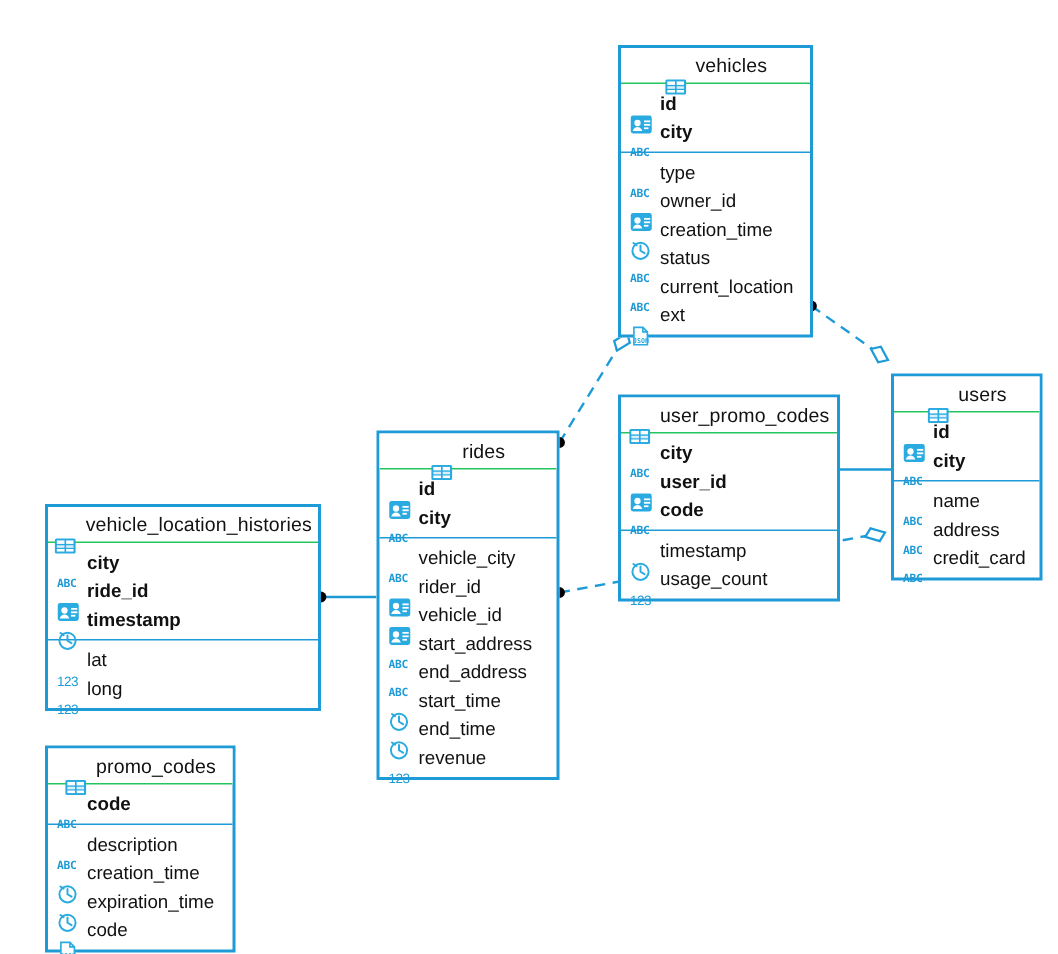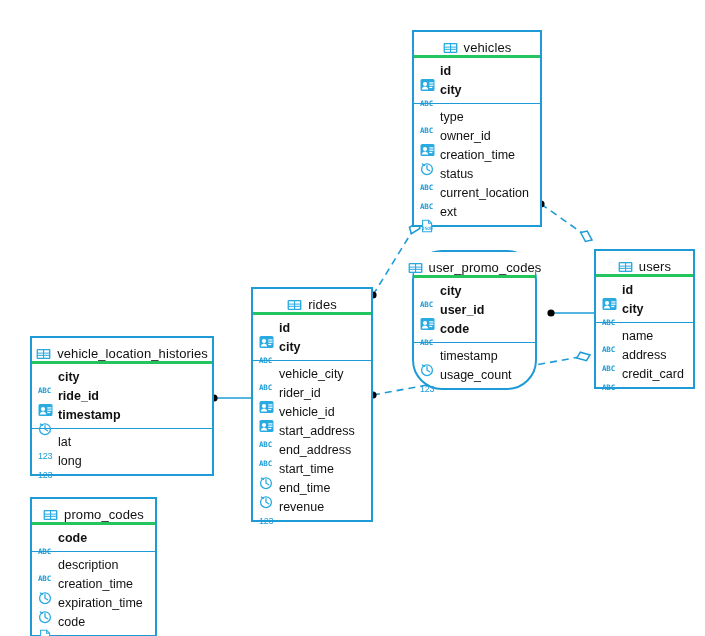--- a/index.html
+++ b/index.html
@@ -15,22 +15,22 @@
 
   .table-node{
     position:absolute;
     background:#ffffff;
     border:2px solid #1e9bd7;
     box-sizing:border-box;
     z-index:2;
   }
   .tbl-header{
     height:23px;
-    border-bottom:3px solid #22c55e;
-    display:flex;align-items:flex-end;justify-content:center;
+    border-bottom:1px solid #22c55e;
+    display:flex;align-items:center;justify-content:center;
     gap:6px;
     background:#ffffff;
   }
   .tbl-title{
     font-size:13px;
     color:#111111;
     letter-spacing:0.1px;
     white-space:nowrap;
   }
   .tbl-section{
@@ -192,21 +192,21 @@
             <svg width="15" height="14" viewBox="0 0 15 14">
               <path d="M2.6 1.2 h6.0 l3.0 3.0 v8.6 h-9.0 z" fill="#ffffff" stroke="#29abe2" stroke-width="1.1"></path>
               <path d="M8.6 1.2 v3.0 h3.0" fill="none" stroke="#29abe2" stroke-width="1.1"></path>
               <text x="7.3" y="11.4" font-family="DejaVu Sans Mono, monospace" font-size="4.4" font-weight="bold" fill="#29abe2" text-anchor="middle">JSON</text>
             </svg>
           </span>
           <span class="field-name">ext</span>
         </div>
       </div>
     </div>
-    <div class="table-node" id="tbl-user_promo_codes" style="left: 412px; top: 250px; width: 125px; border-radius: 30px;">
+    <div class="table-node" id="tbl-user_promo_codes" style="left: 412px; top: 263px; width: 148px;">
       <div class="tbl-header">
         <span class="ico">
           <svg width="15" height="14" viewBox="0 0 15 14">
             <rect x="0.6" y="2.0" width="13.8" height="10.0" rx="1" fill="#29abe2"></rect>
             <rect x="1.9" y="3.3" width="5.1" height="2.3" fill="#ffffff"></rect>
             <rect x="8.1" y="3.3" width="4.9" height="2.3" fill="#ffffff"></rect>
             <rect x="1.9" y="6.5" width="5.1" height="1.7" fill="#d8eefa"></rect>
             <rect x="8.1" y="6.5" width="4.9" height="1.7" fill="#d8eefa"></rect>
             <rect x="1.9" y="9.0" width="5.1" height="1.7" fill="#ffffff"></rect>
             <rect x="8.1" y="9.0" width="4.9" height="1.7" fill="#ffffff"></rect>

